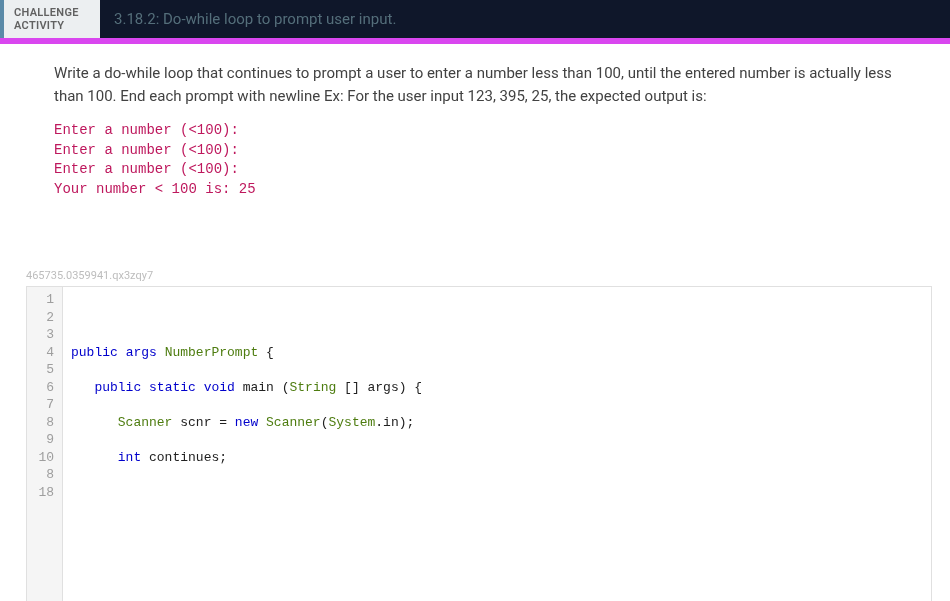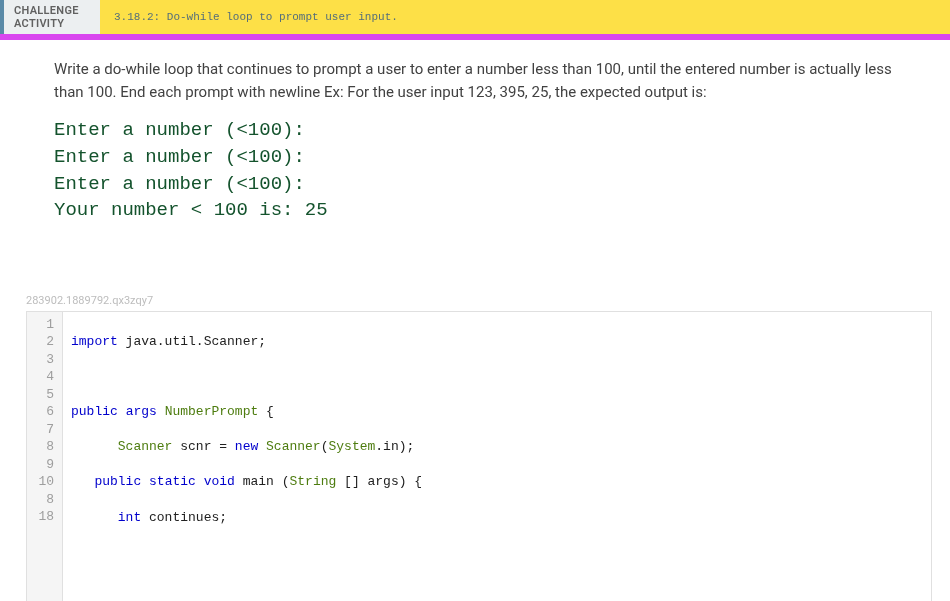--- a/index.html
+++ b/index.html
@@ -25,45 +25,44 @@
     font-weight: 600;
     color: #616161;
     letter-spacing: 0.3px;
     line-height: 1.2;
     display: flex;
     flex-direction: column;
     justify-content: center;
     width: 100px;
   }
   .challenge-title {
-    background: #fde047;
+    background: #0f172a;
     padding: 10px 14px;
-    font-size: 11px;
+    font-size: 15px;
     color: #546e7a;
     flex: 1;
     display: flex;
     align-items: center;
-    font-family: Liberation Mono, monospace;
   }
   .content {
     padding: 18px 26px 10px 26px;
     margin-left: 28px;
   }
   .prompt-text {
     font-size: 15px;
     color: #424242;
     line-height: 1.5;
     margin-bottom: 14px;
   }
   .expected-output {
     font-family: "Consolas", "Menlo", "Courier New", monospace;
-    font-size: 19px;
+    font-size: 14px;
     white-space: pre;
     line-height: 1.4;
-    color: #14532d;
+    color: #be185d;
     margin-bottom: 60px;
   }
   .watermark {
     font-size: 11px;
     color: #bdbdbd;
     margin: 0 0 4px 26px;
   }
   .code-area {
     display: flex;
     margin: 0 18px 0 26px;
@@ -123,43 +122,42 @@
 </div>
 
 <div class="content">
   <p class="prompt-text">Write a do-while loop that continues to prompt a user to enter a number less than 100, until the entered number is actually less than 100. End each prompt with newline Ex: For the user input 123, 395, 25, the expected output is:</p>
   <pre class="expected-output">Enter a number (&lt;100):
 Enter a number (&lt;100):
 Enter a number (&lt;100):
 Your number &lt; 100 is: 25</pre>
 </div>
 
-<div class="watermark">283902.1889792.qx3zqy7</div>
+<div class="watermark">465735.0359941.qx3zqy7</div>
 
 <div class="code-area">
   <div class="gutter" id="gutter">
       <div>1</div>
       <div>2</div>
       <div>3</div>
       <div>4</div>
       <div>5</div>
       <div>6</div>
       <div>7</div>
       <div>8</div>
       <div>9</div>
       <div>10</div>
       <div>8</div>
       <div>18</div>
     </div>
   <div class="code">
-<span class="line"><span class="kw">import</span><span> java.util.Scanner;</span></span>
 <span class="line"></span>
 <span class="line"><span class="kw">public</span> <span class="kw">args</span> <span class="cls">NumberPrompt</span><span> {</span></span>
+<span class="line"><span>   </span><span class="kw">public</span> <span class="kw">static</span> <span class="kw">void</span><span> main (</span><span class="cls">String</span><span> [] args) {</span></span>
 <span class="line"><span>      </span><span class="cls">Scanner</span><span> scnr = </span><span class="kw">new</span><span> </span><span class="cls">Scanner</span><span>(</span><span class="cls">System</span><span>.in);</span></span>
-<span class="line"><span>   </span><span class="kw">public</span> <span class="kw">static</span> <span class="kw">void</span><span> main (</span><span class="cls">String</span><span> [] args) {</span></span>
 <span class="line"><span>      </span><span class="kw">int</span><span> continues;</span></span>
 <span class="line"></span>
 <span class="line"></span>
 
 
 
   </div>
 </div>
 
 </body></html>

